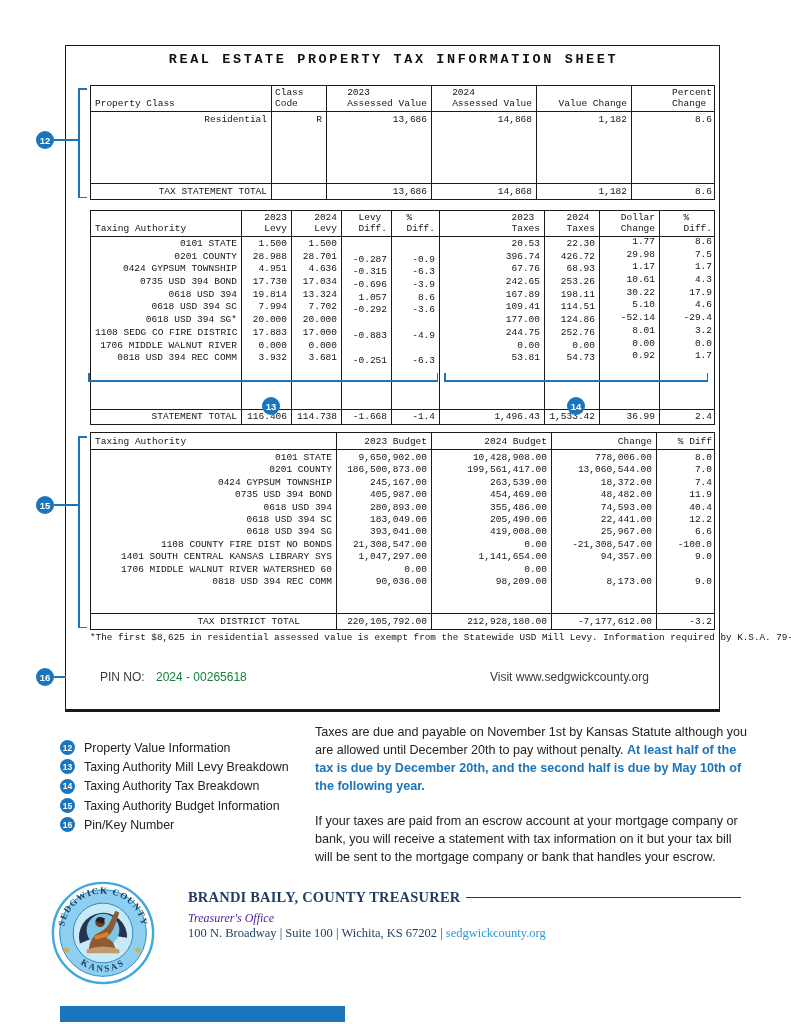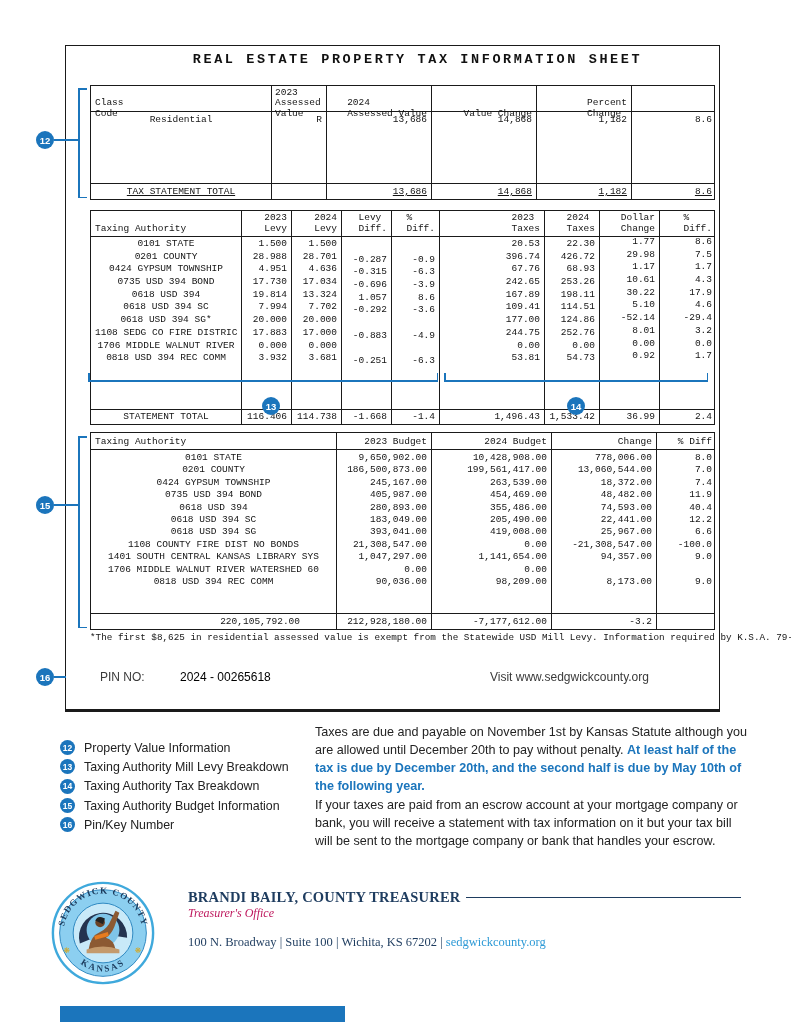--- a/index.html
+++ b/index.html
@@ -3,43 +3,43 @@
 <meta charset="utf-8">
 <style>
   html,body{margin:0;padding:0;background:#fff;}
   .page{position:relative;width:791px;height:1024px;background:#fff;overflow:hidden;}
 
   
   .doc-border{position:absolute;left:65px;top:45px;width:655px;height:667px;
     border:1.5px solid #1a1a1a;border-bottom-width:3px;box-sizing:border-box;}
 
   .title{position:absolute;left:65px;top:52px;width:657px;margin:0;text-align:center;
-    font:bold 13.5px "Liberation Mono",monospace;letter-spacing:2.6px;color:#111;padding-left:24px;}
+    font:bold 13.5px "Liberation Mono",monospace;letter-spacing:2.6px;color:#111;}
 
   
   .tbl{position:absolute;border:1.2px solid #1a1a1a;font-family:"Liberation Mono",monospace;
     color:#141414;background:transparent;box-sizing:border-box;}
   .sep{position:absolute;top:0;bottom:0;width:1px;background:#1a1a1a;}
   .thead{position:absolute;top:0;left:0;right:0;display:grid;border-bottom:1.2px solid #1a1a1a;box-sizing:border-box;}
   .h{display:flex;flex-direction:column;justify-content:flex-end;align-items:flex-end;
     white-space:pre-line;padding:2px 4px;line-height:1.1;box-sizing:border-box;}
   .h.hl{align-items:flex-start;text-align:left;}
   .tbody{position:absolute;left:0;right:0;}
   .tr{display:grid;}
   .td{padding:0 4px;text-align:right;white-space:pre;overflow:hidden;box-sizing:border-box;}
-  .tr .td:first-child{text-align:center;}
+  .tr .td:first-child{text-align:right;}
   .tfoot{position:absolute;bottom:0;left:0;right:0;display:grid;border-top:1.2px solid #1a1a1a;
     align-items:center;box-sizing:border-box;}
 
   .t1{left:90px;top:85px;width:625px;height:115px;font-size:9.5px;}
   .t1 .tr{grid-template-columns:180px 55px 105px 105px 95px 85px;}
   .t1 .thead{height:26px;}
   .t1 .tbody{top:27px;}
   .t1 .tbody .tr{height:14px;line-height:14px;}
-  .t1 .tfoot{height:16px;line-height:15px;text-decoration:underline;}
+  .t1 .tfoot{height:16px;line-height:15px;}
   .t1 .sp1{left:180px}.t1 .sp2{left:235px}.t1 .sp3{left:340px}.t1 .sp4{left:445px}.t1 .sp5{left:540px}
 
   .t2{left:90px;top:210px;width:625px;height:215px;font-size:9.5px;}
   .t2 .tr{grid-template-columns:150px 50px 50px 50px 48px 105px 55px 60px 57px;}
   .t2 .thead{height:26px;}
   .t2 .tbody{top:27px;}
   .t2 .tbody .tr{height:12.7px;line-height:12.7px;}
   .t2 .tbody .td:nth-child(4),.t2 .tbody .td:nth-child(5){transform:translateY(2.5px);}
   .t2 .tbody .td:nth-child(8),.t2 .tbody .td:nth-child(9){transform:translateY(-2.5px);}
   .t2 .tfoot{height:15px;line-height:14px;}
@@ -52,73 +52,74 @@
   .t3 .tbody{top:19px;}
   .t3 .tbody .tr{height:12.4px;line-height:12.4px;}
   .t3 .tfoot{height:16px;line-height:15px;}
   .t3 .tfoot .td:first-child{text-align:right;padding-right:36px;}
   .t3 .sp1{left:245px}.t3 .sp2{left:340px}.t3 .sp3{left:460px}.t3 .sp4{left:565px}
 
   .footnote{position:absolute;left:90px;top:632px;width:630px;
     font:9.3px "Liberation Mono",monospace;color:#141414;white-space:nowrap;}
 
   .pin-label{position:absolute;left:100px;top:670px;font:12px "Liberation Sans",sans-serif;color:#3a3a3a;}
-  .pin-value{position:absolute;left:156px;top:670px;font:12px "Liberation Sans",sans-serif;color:#000000;margin-left:24px;}
+  .pin-value{position:absolute;left:156px;top:670px;font:12px "Liberation Sans",sans-serif;color:#15803d;}
   .visit{position:absolute;left:490px;top:670px;font:12px "Liberation Sans",sans-serif;color:#3a3a3a;text-decoration:none;}
 
   
   .badge{position:absolute;width:18px;height:18px;border-radius:50%;background:#1B75BC;color:#fff;
     font:bold 9.5px "Liberation Sans",sans-serif;display:flex;align-items:center;justify-content:center;z-index:5;}
   .bl{position:absolute;background:#1B75BC;}
   .m12{left:36px;top:131px}.m15{left:36px;top:496px}.m16{left:36px;top:668px}
   .m13{left:262px;top:397px}.m14{left:567px;top:397px}
 
   
   .legend{position:absolute;left:60px;top:738px;}
   .legend .li{display:flex;align-items:center;gap:9px;height:19.3px;
     font:12.4px "Liberation Sans",sans-serif;color:#232323;}
   .lbadge{width:15px;height:15px;border-radius:50%;background:#1B75BC;color:#fff;flex:0 0 15px;
     font:bold 8.5px "Liberation Sans",sans-serif;display:flex;align-items:center;justify-content:center;}
 
   
   .info{position:absolute;left:315px;top:723px;width:436px;
     font:12.6px/1.44 "Liberation Sans",sans-serif;color:#232323;}
   .info p{margin:0;}
-  .info p + p{}
+  .info p + p{margin-top:16px;}
   .info .blue{color:#1B75BC;font-weight:bold;}
 
   
   .logo{position:absolute;left:50px;top:880px;}
   .fblock{position:absolute;left:188px;top:889px;width:553px;font-family:Liberation Serif, serif;}
   .fname-row{display:flex;align-items:center;gap:6px;}
   .fname{font-weight:bold;font-size:14.5px;color:#1E3C5F;letter-spacing:.2px;white-space:nowrap;}
   .fline{flex:1;height:1.5px;background:#1E3C5F;}
-  .foffice{font-style:italic;font-size:12px;color:#be185d;}
+  .foffice{font-style:italic;font-size:12px;color:#4c1d95;margin-top:5px;}
   .fphone{font-size:12.5px;color:#1E3C5F;margin-top:4px;}
   .fphone .lb{color:#2E9AD6;}
-  .faddr{font-size:12.5px;color:#1E3C5F;margin-top:14px;}
+  .faddr{font-size:12.5px;color:#1E3C5F;margin-top:0;}
   .faddr .link{color:#2E9AD6;text-decoration:none;}
 
   .bottom-bar{position:absolute;left:60px;top:1006px;width:285px;height:16px;background:#1B75BC;}
 </style>
 </head>
 <body>
 
 <div class="page">
 
   <div class="doc-border"></div>
   <h1 class="title">REAL ESTATE PROPERTY TAX INFORMATION SHEET</h1>
 
   <div class="tbl t1">
     <i class="sep sp1"></i>
     <i class="sep sp2"></i>
     <i class="sep sp3"></i>
     <i class="sep sp4"></i>
     <i class="sep sp5"></i>
     <div class="thead tr">
+      <div class="h hl">Property Class</div>
       <div class="h hl">Class
 Code</div>
       <div class="h">2023
 Assessed Value</div>
       <div class="h">2024
 Assessed Value</div>
       <div class="h">Value Change</div>
       <div class="h">Percent
 Change</div>
     </div>
@@ -380,20 +381,21 @@
         </div>
         <div class="tr">
           <div class="td">0818 USD 394 REC COMM</div>
           <div class="td">90,036.00</div>
           <div class="td">98,209.00</div>
           <div class="td">8,173.00</div>
           <div class="td">9.0</div>
         </div>
       </div>
     <div class="tfoot tr">
+        <div class="td">TAX DISTRICT TOTAL</div>
         <div class="td">220,105,792.00</div>
         <div class="td">212,928,180.00</div>
         <div class="td">-7,177,612.00</div>
         <div class="td">-3.2</div>
       </div>
   </div>
 
   <div class="footnote">*The first $8,625 in residential assessed value is exempt from the Statewide USD Mill Levy. Information required by K.S.A. 79-2001.</div>
 
   <span class="pin-label">PIN NO:</span>

